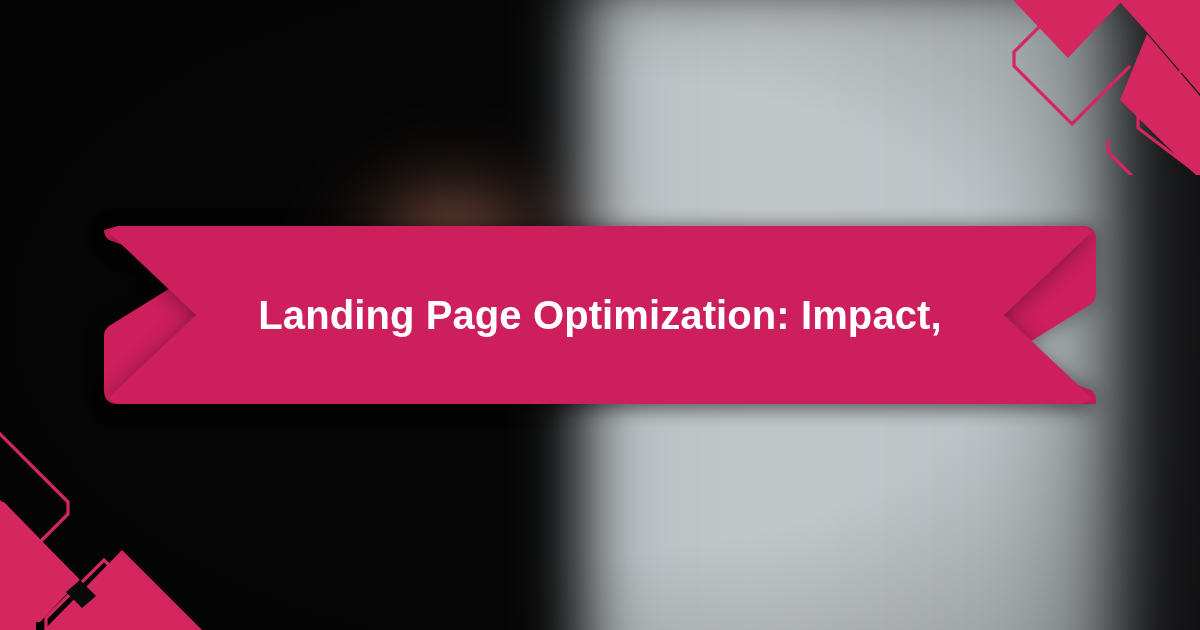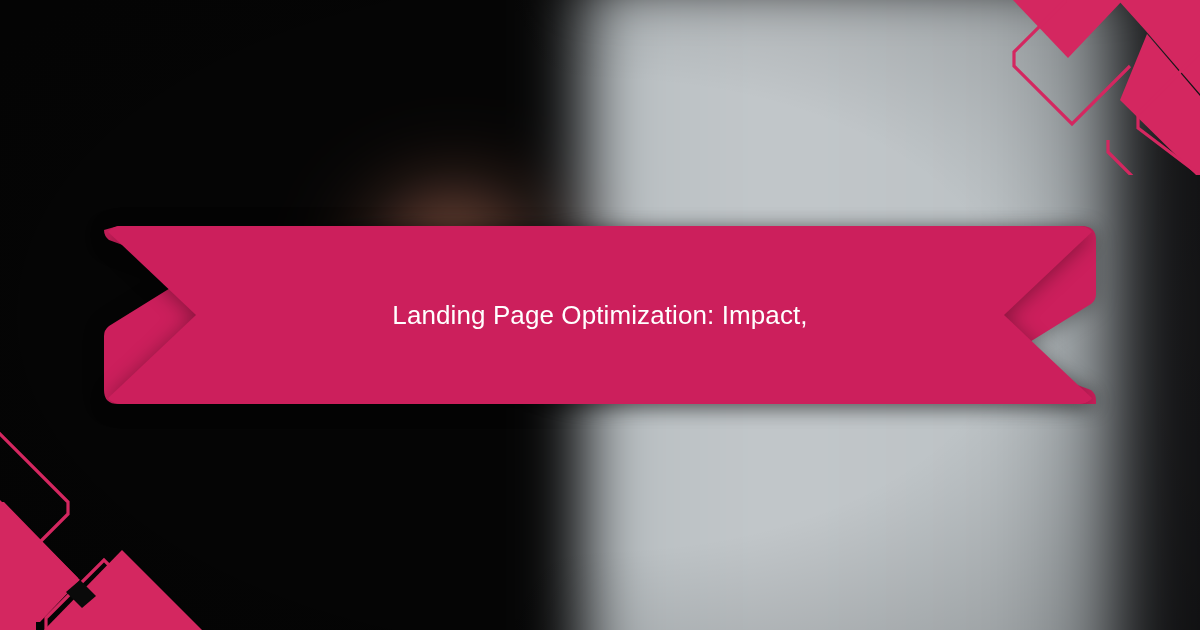--- a/index.html
+++ b/index.html
@@ -99,23 +99,23 @@
     display:flex;
     flex-direction:column;
     align-items:center;
     justify-content:center;
     gap:6px;
     padding:0 120px;
     text-align:center;
     color:#ffffff;
   }
   .ribbon-text .line {
-    font-size:26px;
+    font-size:40px;
     line-height:49px;
-    font-weight:400;
+    font-weight:700;
     letter-spacing:0.1px;
     white-space:nowrap;
     color:#ffffff;
   }
 </style>
 </head>
 <body>
 
 <div id="og-card">
 

